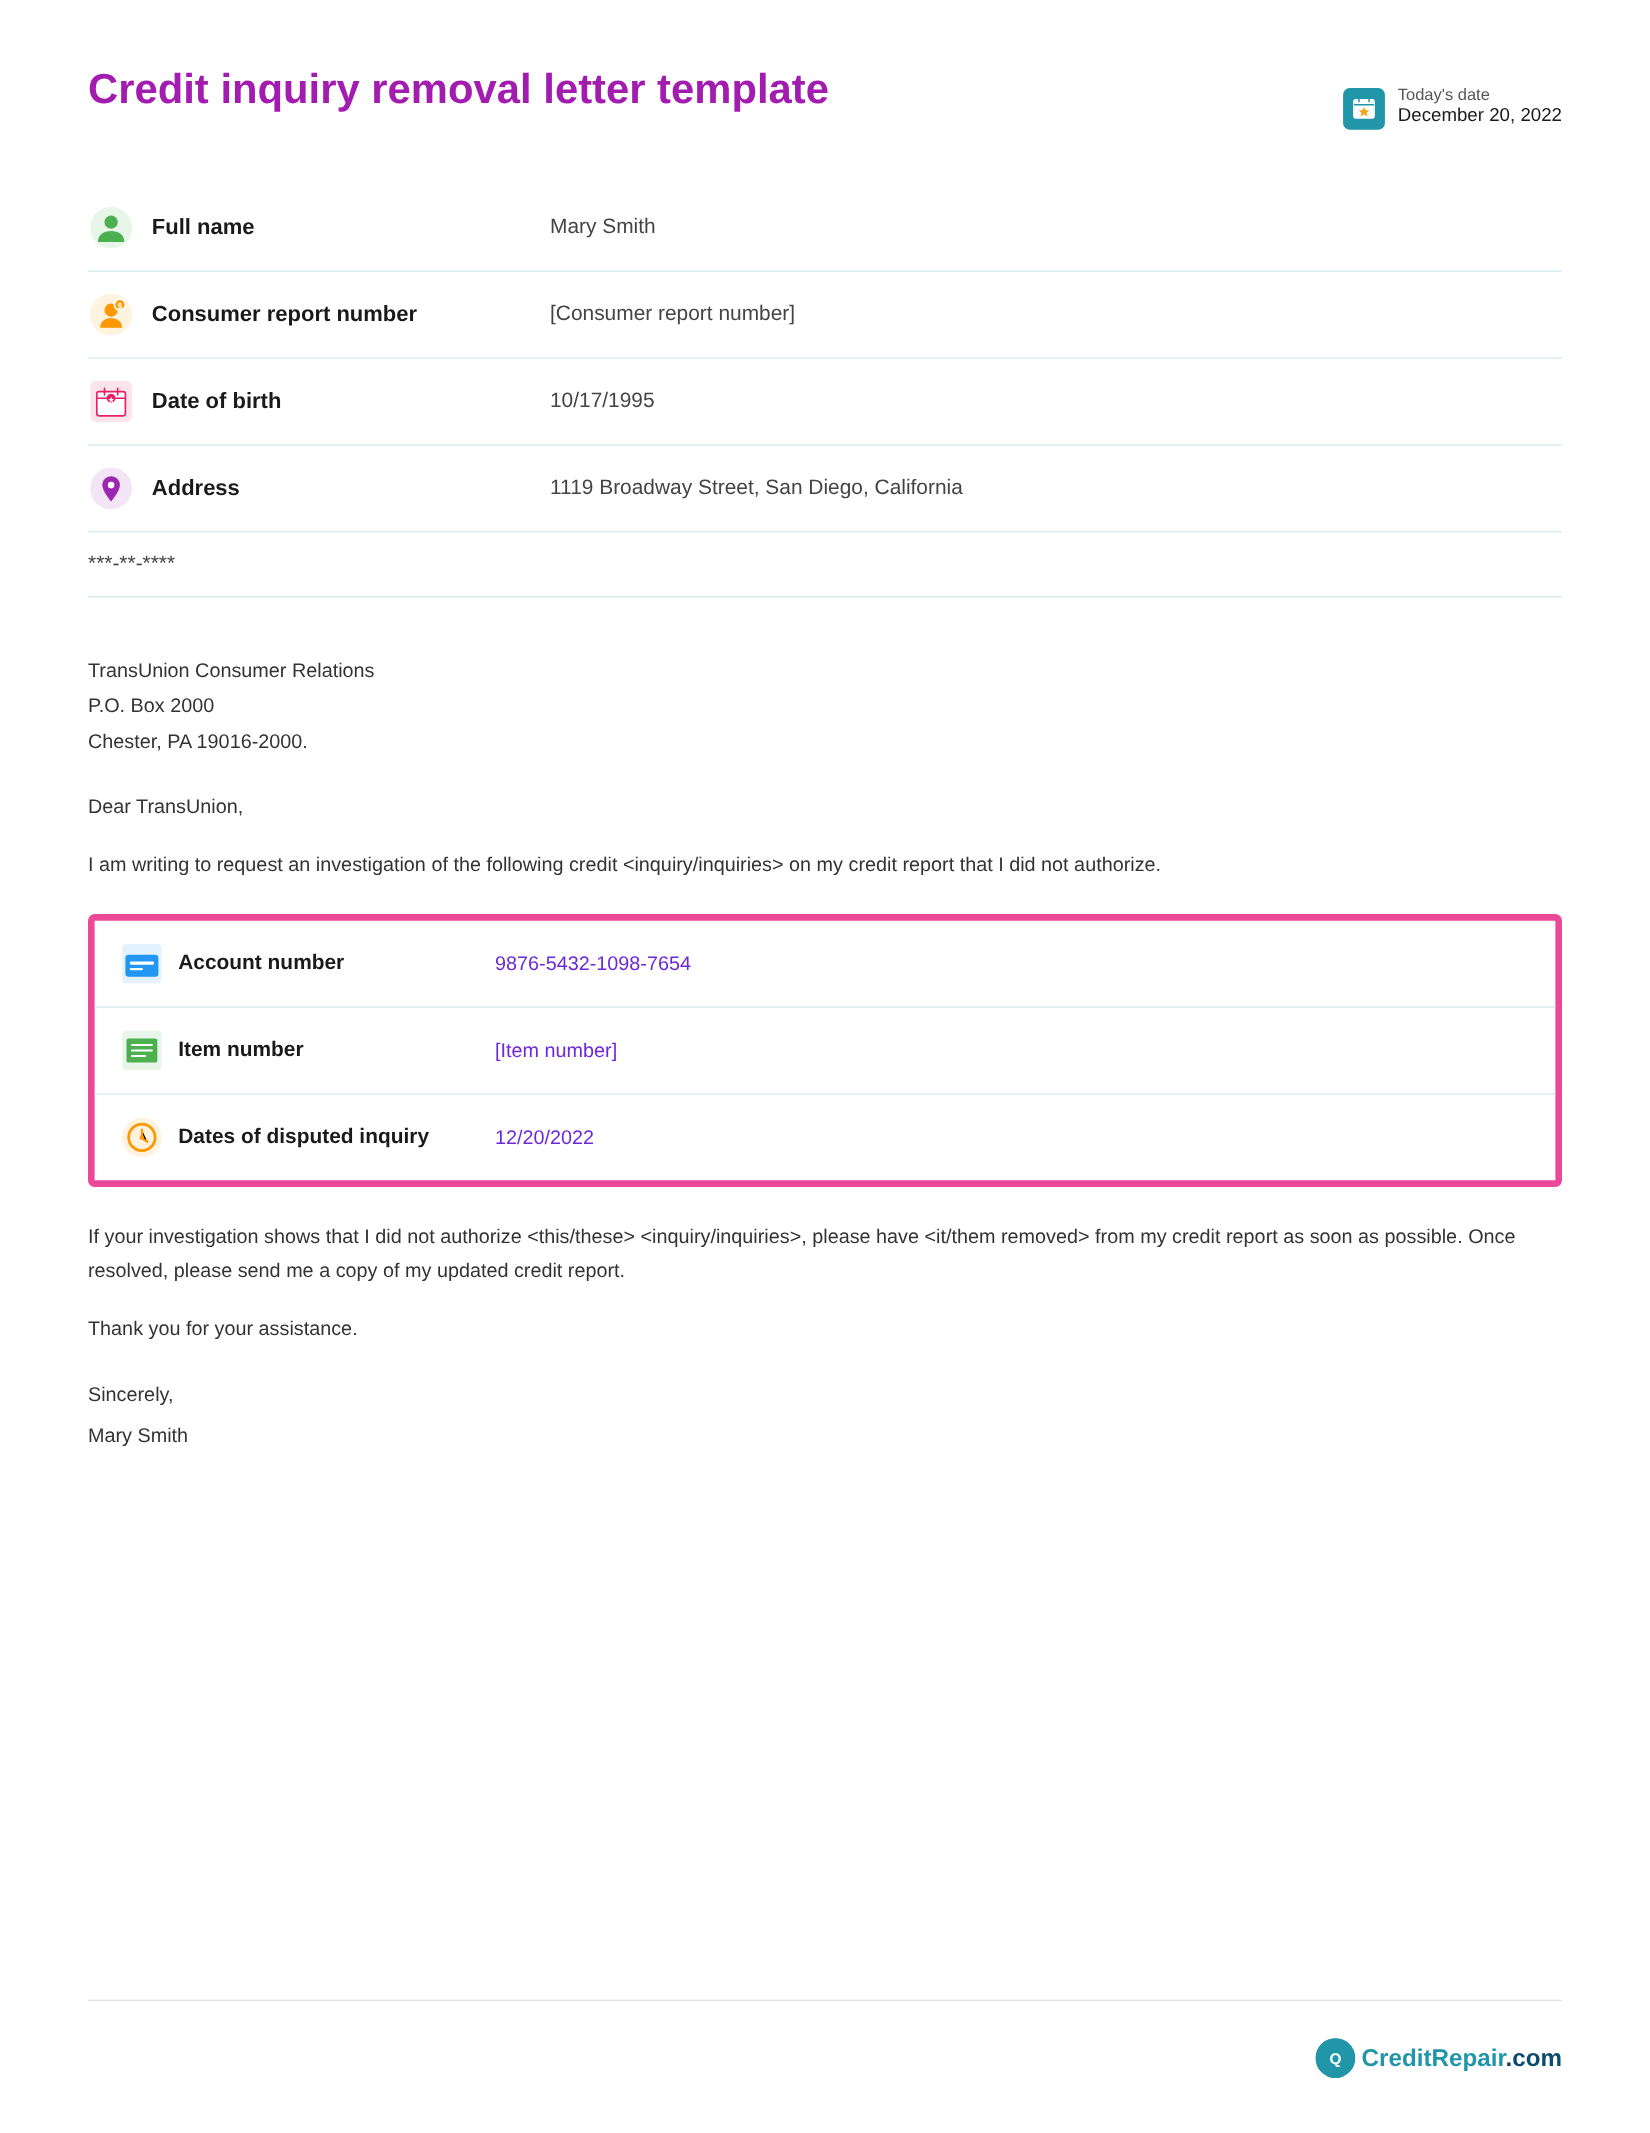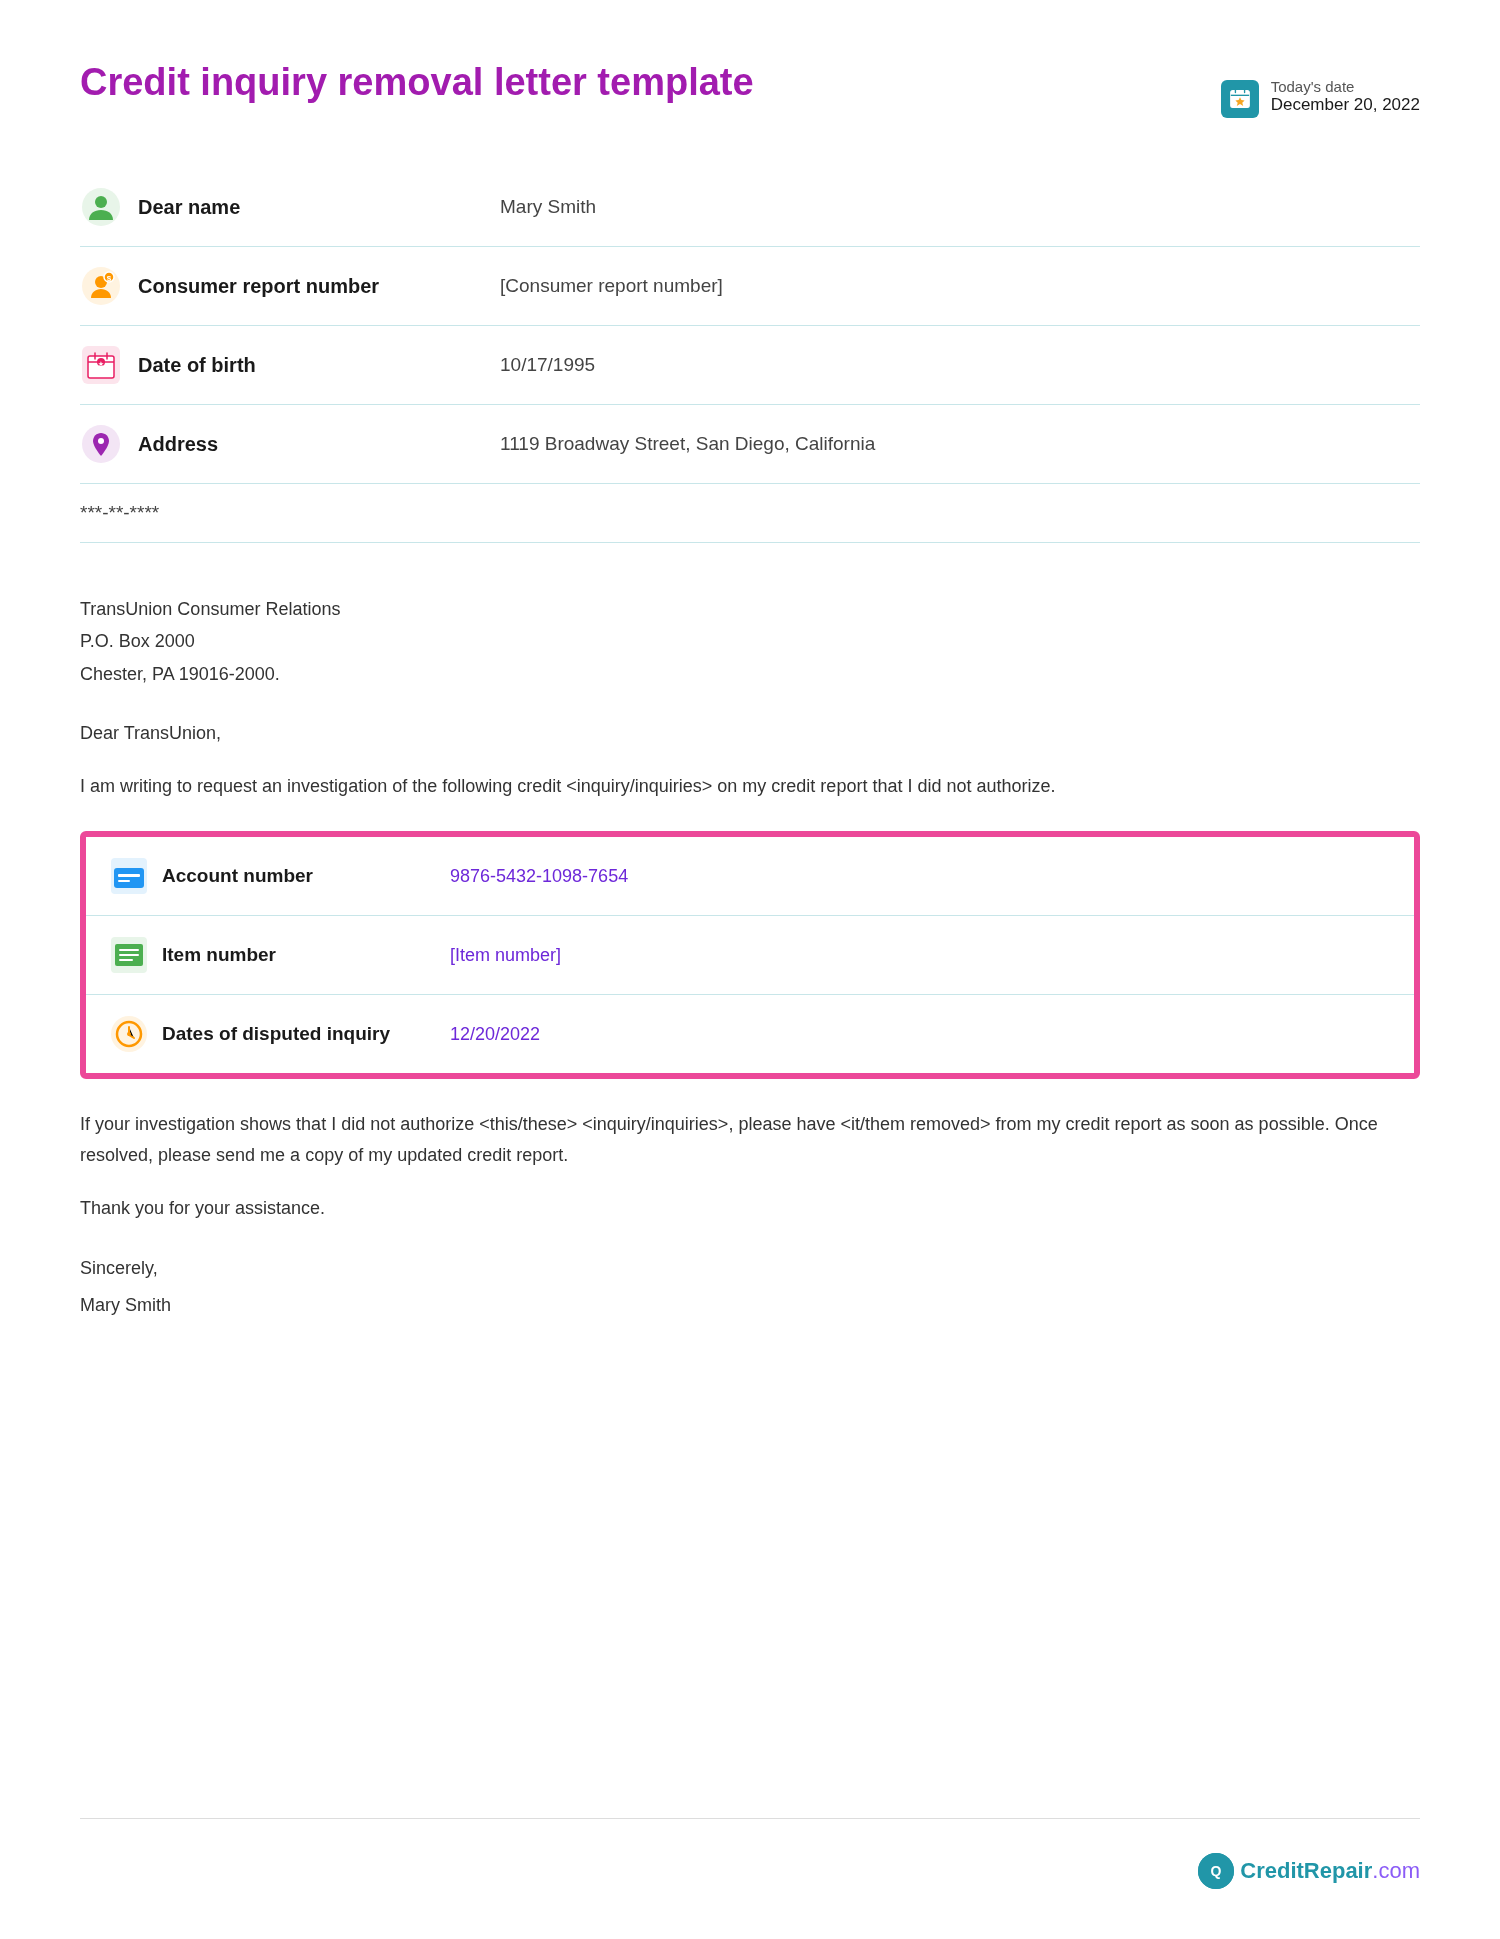--- a/index.html
+++ b/index.html
@@ -228,21 +228,21 @@
 
   <div class="info-row">
     <div class="info-left">
       <div class="info-icon">
         <svg width="38" height="38" viewBox="0 0 38 38">
           <circle cx="19" cy="19" r="19" fill="#e8f5e9"></circle>
           <circle cx="19" cy="14" r="6" fill="#4caf50"></circle>
           <path d="M7 32c0-6.627 5.373-10 12-10s12 3.373 12 10" fill="#4caf50"></path>
         </svg>
       </div>
-      <span class="info-label">Dear name</span>
+      <span class="info-label">Full name</span>
     </div>
     <span class="info-value">Mary Smith</span>
   </div>
 
   <div class="info-row">
     <div class="info-left">
       <div class="info-icon">
         <svg width="38" height="38" viewBox="0 0 38 38">
           <circle cx="19" cy="19" r="19" fill="#fff3e0"></circle>
           <circle cx="19" cy="15" r="6" fill="#ff9800"></circle>
@@ -370,16 +370,16 @@
 
 <div class="footer">
   <div class="logo-box">
     <div class="logo-icon">
       <svg width="36" height="36" viewBox="0 0 36 36">
         <circle cx="18" cy="18" r="18" fill="#2196a8"></circle>
         <text x="18" y="23" text-anchor="middle" fill="white" font-size="14" font-weight="bold">Q</text>
       </svg>
     </div>
     <div style="font-size:22px;font-weight:700;color:#2196a8;">
-      <span>CreditRepair</span><span style="color:#8b5cf6;font-weight:400;">.com</span>
+      <span>CreditRepair</span><span style="color:#0c4a6e;font-weight:700;">.com</span>
     </div>
   </div>
 </div>
 
 </body></html>

